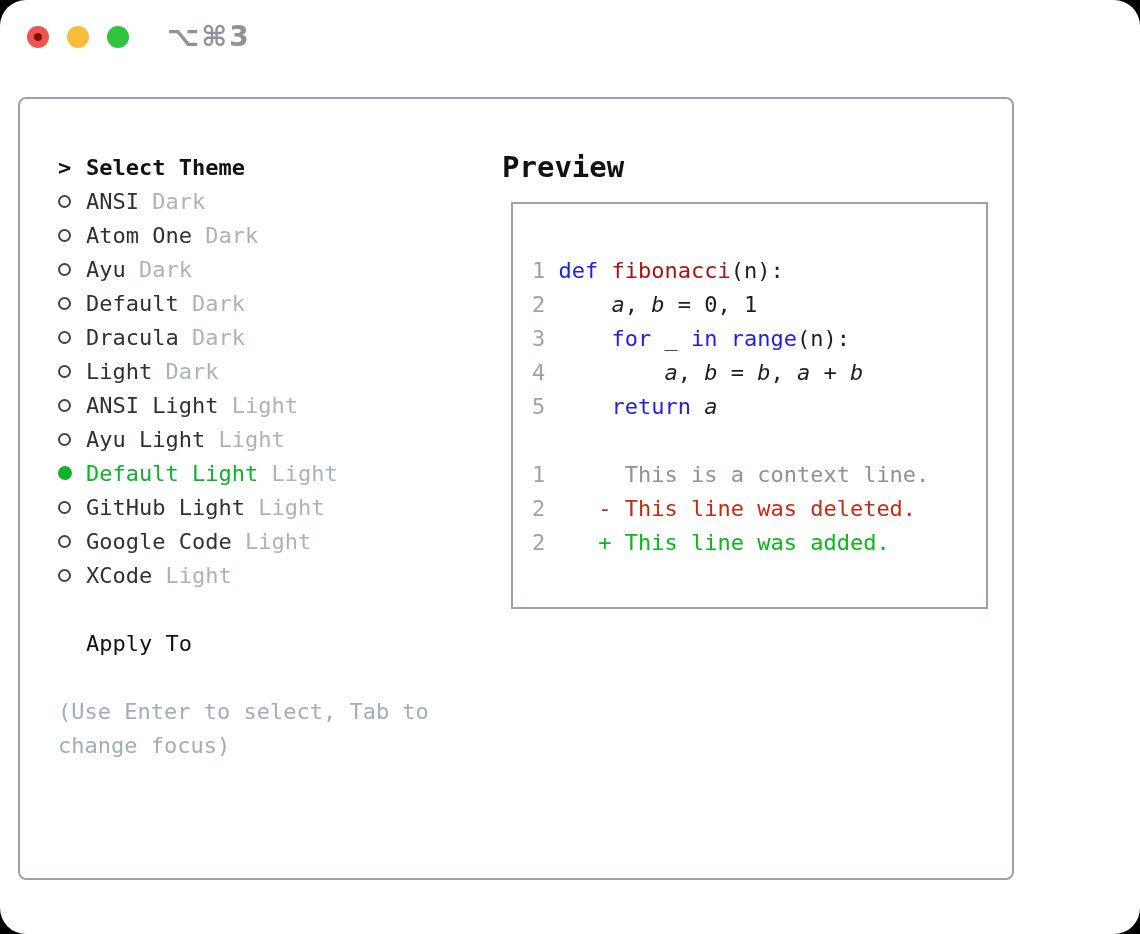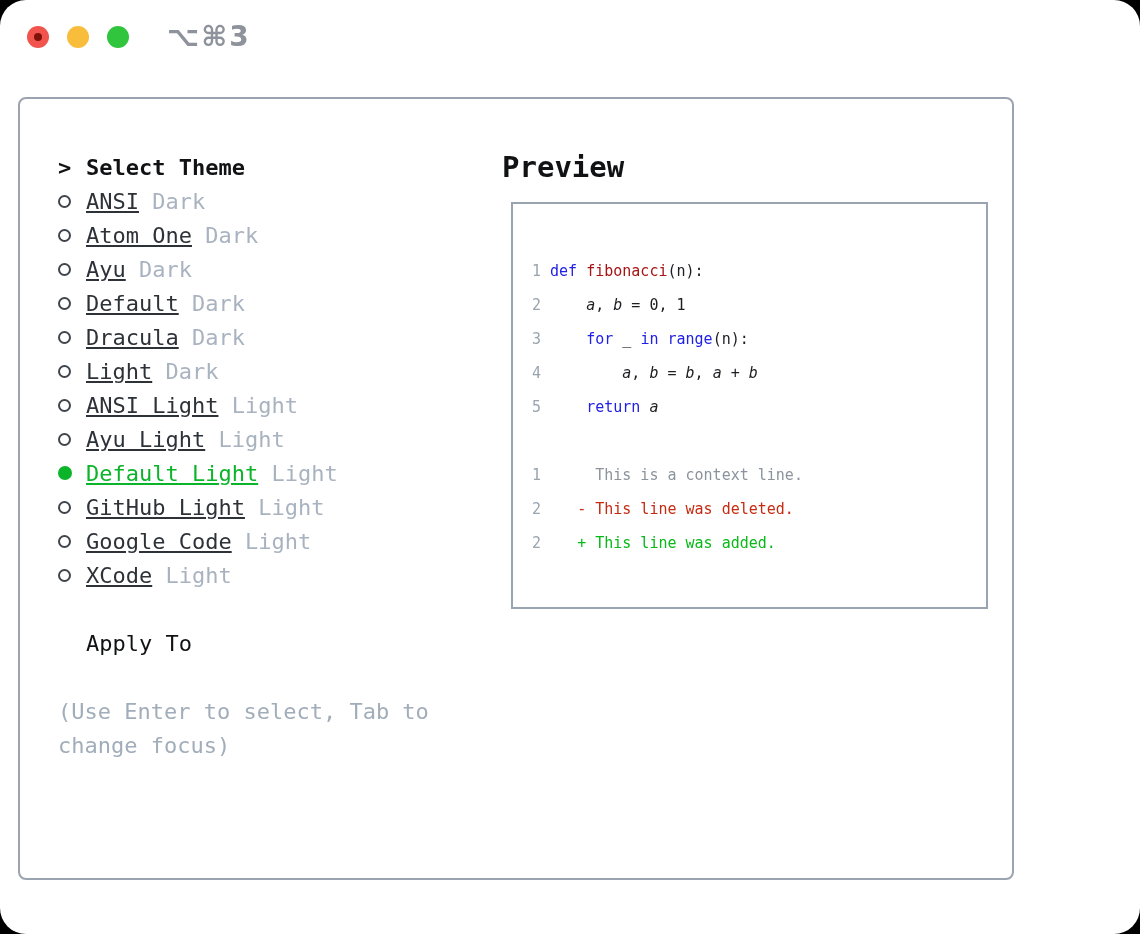--- a/index.html
+++ b/index.html
@@ -21,32 +21,32 @@
   
   .sidebar{position:absolute;left:20px;top:51px;width:440px;}
   .row{height:34px;display:flex;align-items:center;padding-left:18px;white-space:pre;
        font-size:22px;color:var(--text-dark);}
   .row .marker{width:28px;display:inline-flex;align-items:center;flex:0 0 28px;}
   .row.header-row{font-weight:bold;color:var(--heading-black);}
   .row.header-row .marker{font-weight:bold;color:var(--heading-black);}
   .circle{width:13px;height:13px;border-radius:50%;box-sizing:border-box;
           border:2px solid var(--radio-ring);background:transparent;}
   .circle.filled{border:none;background:var(--accent-green);width:14px;height:14px;}
-  .nm{color:var(--text-dark);text-decoration:underline;}
+  .nm{color:var(--text-dark);}
   .nm.sel{color:var(--accent-green);}
   .variant{color:var(--muted-gray);}
   .row.apply-header{color:var(--heading-black);}
   .row.hint{color:var(--hint-gray);}
   .spacer{height:34px;}
   
   .preview-header{position:absolute;left:482px;top:51px;height:34px;display:flex;align-items:center;
        font-size:29px;font-weight:bold;color:var(--heading-black);}
   .preview-box{position:absolute;left:491px;top:103px;width:477px;height:407px;box-sizing:border-box;
        border:2px solid var(--border-gray);background:#fff;}
-  .code{position:absolute;left:19px;top:50px;white-space:pre;font-size:15px;line-height:34px;}
+  .code{position:absolute;left:19px;top:50px;white-space:pre;font-size:22px;line-height:34px;}
   .cline{height:34px;}
   .gutter{color:var(--gutter-gray);}
   .seg-plain{color:var(--code-plain);}
   .seg-keyword{color:var(--keyword-blue);}
   .seg-function{color:var(--function-red);}
   .seg-variable{color:var(--code-plain);font-style:italic;}
   .seg-context{color:var(--context-gray);margin-top:44px;}
   .seg-deleted{color:var(--deleted-red);}
   .seg-added{color:var(--added-green);}
 </style>

